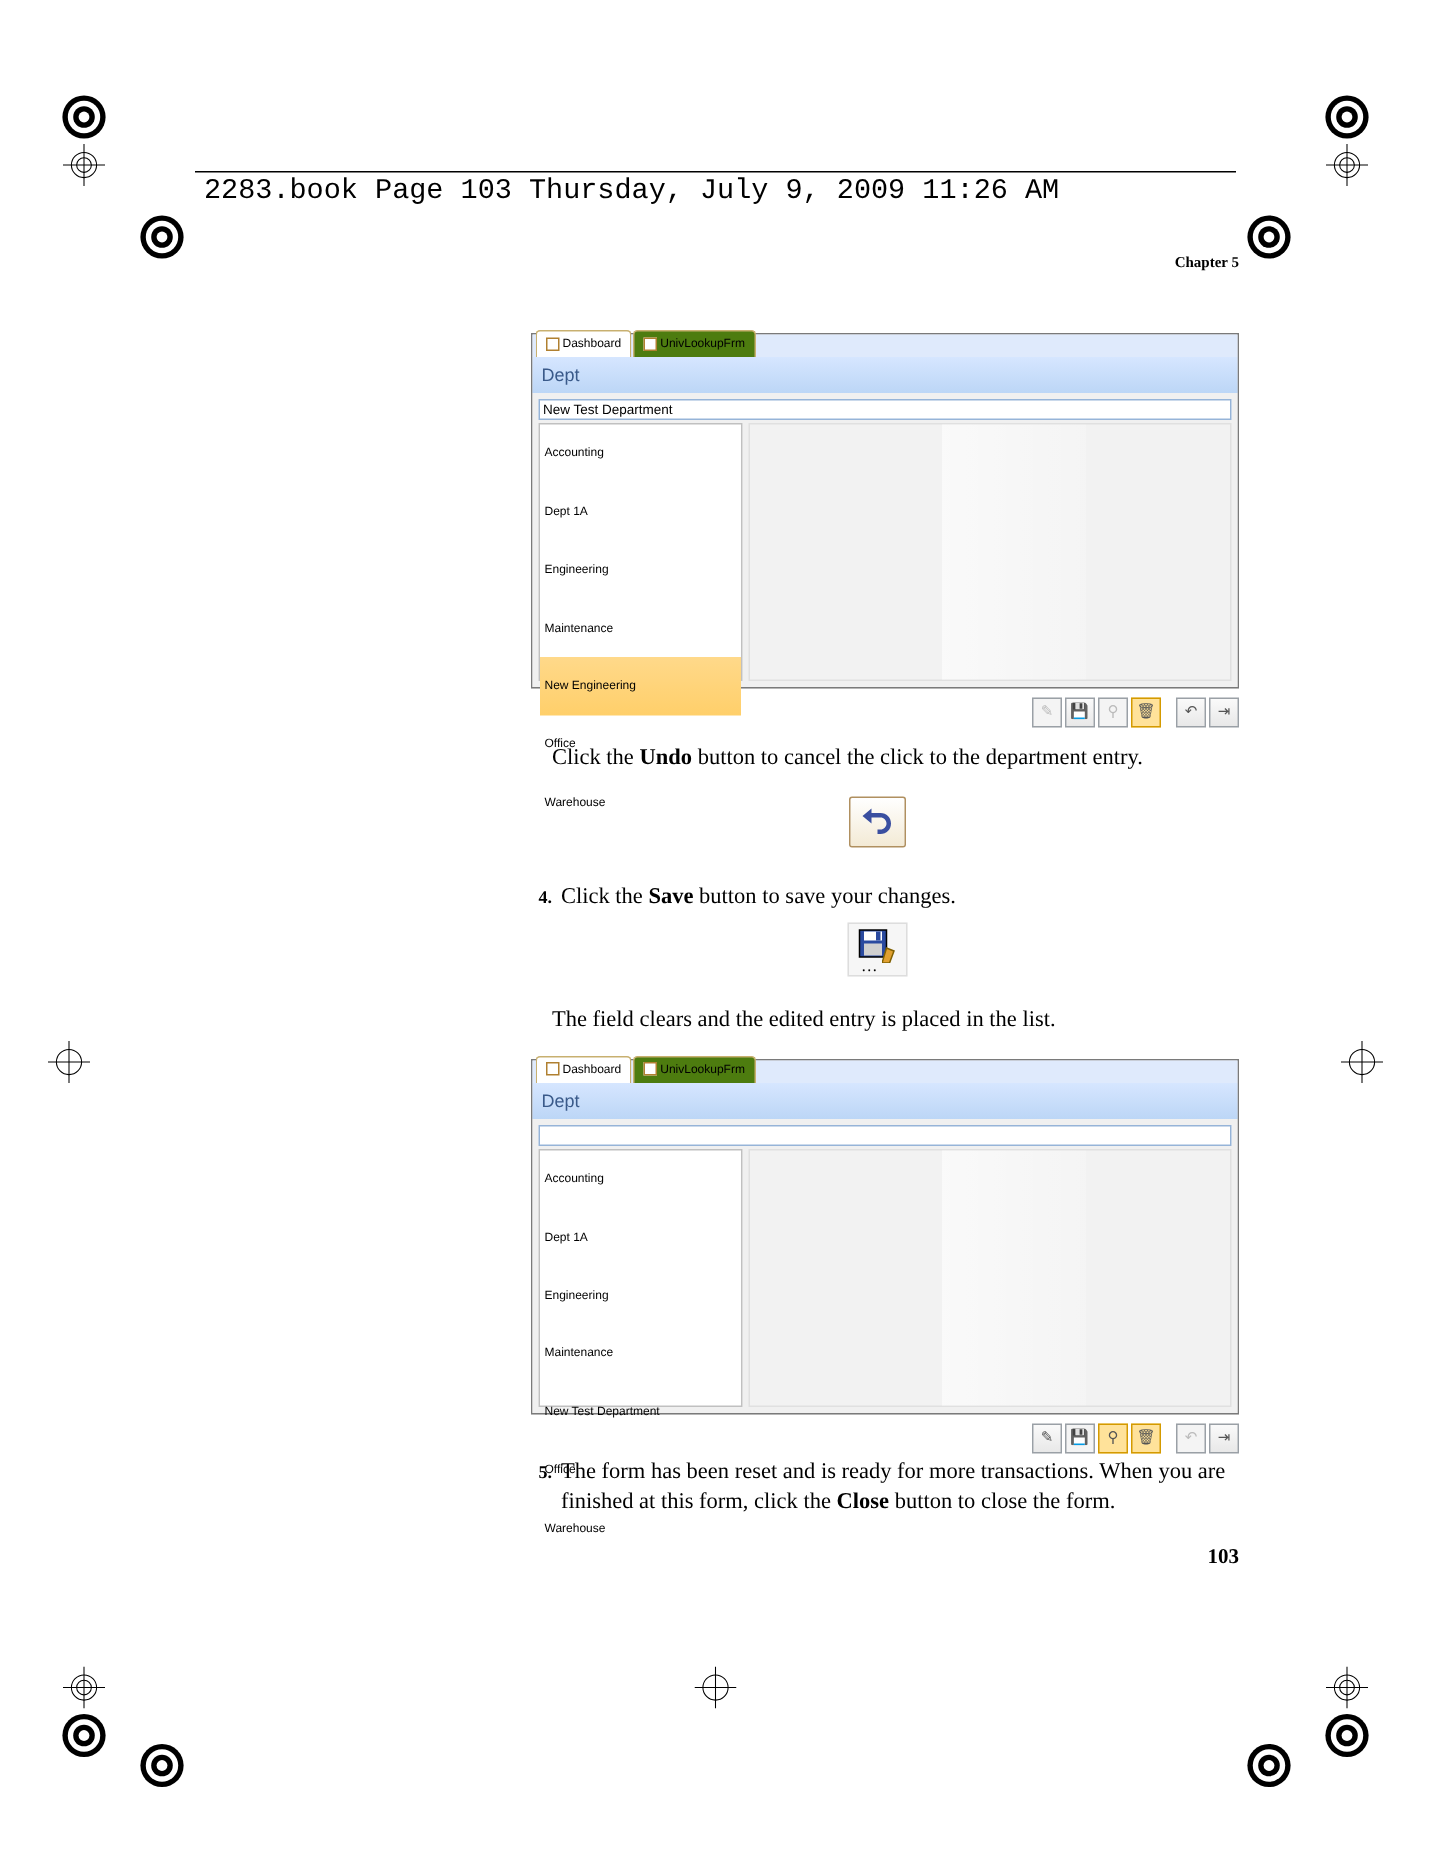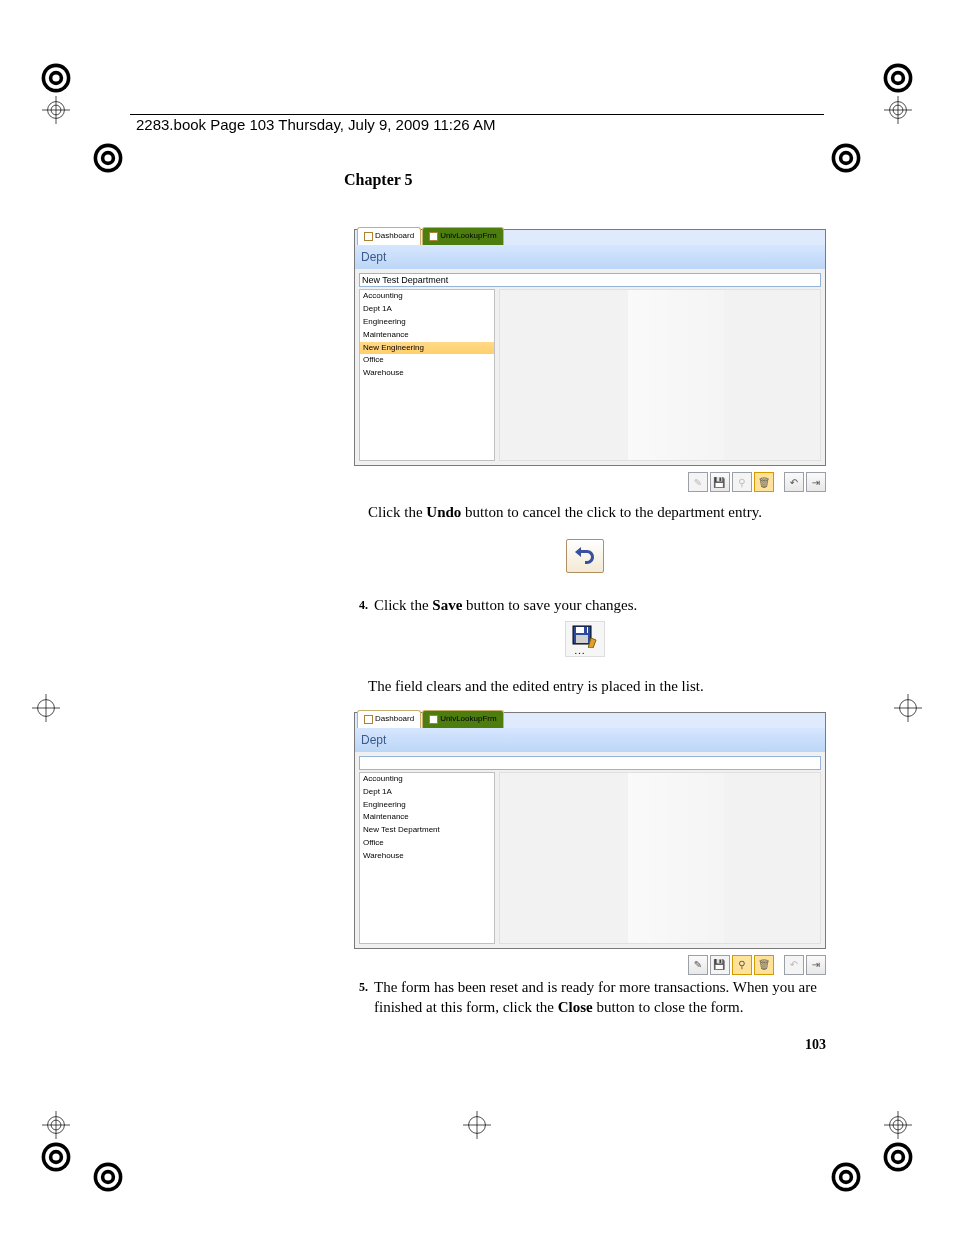--- a/index.html
+++ b/index.html
@@ -19,37 +19,37 @@
   .target.tl2{left:90px;top:140px}
   .target.tr2{right:90px;top:140px}
   .target.bl2{left:90px;bottom:40px}
   .target.br2{right:90px;bottom:40px}
   .target.tl1{left:38px;top:60px}
   .target.tr1{right:38px;top:60px}
   .target.bl1{left:38px;bottom:60px}
   .target.br1{right:38px;bottom:60px}
 
   .header-line{position:absolute;left:130px;right:130px;top:114px;border-top:1px solid #000}
-  .header-text{position:absolute;left:136px;top:116px;font-size:15px;font-family:Liberation Sans, sans-serif}
+  .header-text{position:absolute;left:136px;top:116px;font-size:19px;font-family:Liberation Mono, monospace}
 
   .page{position:absolute;left:344px;right:128px;top:170px;font-size:14px;line-height:1.35}
-  .chapter{font-weight:bold;font-size:16px;margin-bottom:40px}
+  .chapter{text-align:right;font-weight:bold;font-size:10px;margin-bottom:40px}
   .chapter div{line-height:1.2}
 
   .screenshot{border:1px solid #7a7a7a;background:#e8e8e8;font-family:Tahoma,Arial,sans-serif;font-size:9px;color:#000;margin:0 0 6px 10px}
   .tabstrip{background:#dfeafc;height:14px;display:flex;align-items:flex-end;padding:1px 2px 0 2px;gap:1px}
   .tab{display:inline-block;padding:3px 6px;border:1px solid #c8b070;border-bottom:none;border-radius:3px 3px 0 0;font-size:8px;background:#fff}
   .tab.active{background:#4d7c0f}
   .tab .sq{display:inline-block;width:7px;height:7px;background:#fff;border:1px solid #b08030;margin-right:2px;vertical-align:middle}
   .titlebar{background:linear-gradient(#d6e6ff,#bcd6f6);padding:4px 6px;color:#3a5a8a;font-size:12px;font-family:Tahoma,Arial,sans-serif}
   .filter{padding:4px 4px 2px 4px;background:#f0f0f0}
   .filter input{width:100%;box-sizing:border-box;font-size:9px;border:1px solid #96b4d8;padding:1px 2px;height:14px}
   .listpanel{display:flex;background:#f0f0f0}
   .listcol{width:134px;background:#fff;border:1px solid #c0c0c0;margin:0 0 4px 4px}
-  .listcol .row{padding:1px 3px;white-space:nowrap;font-size:8px}
+  .listcol .row{padding:14px 3px;white-space:nowrap;font-size:8px}
   .listcol .row.sel{background:linear-gradient(#ffd98a,#ffcf6a)}
   .listspace{flex:1;background:#f2f2f2;margin:0 4px 4px 4px;border:1px solid #e0e0e0;position:relative}
   .listspace::after{content:"";position:absolute;right:30%;top:0;bottom:0;width:30%;background:linear-gradient(90deg,rgba(255,255,255,.6),rgba(255,255,255,.2))}
   .btnbar{display:flex;justify-content:flex-end;gap:2px;padding:0 0 0 10px;margin-top:2px}
   .tbtn{width:18px;height:18px;border:1px solid #9aa0a6;background:linear-gradient(#fafafa,#e8e8e8);font-size:10px;display:flex;align-items:center;justify-content:center;color:#555}
   .tbtn.sel{border:1px solid #d49a00;background:#ffe29a}
   .tbtn.dis{color:#bbb;background:#f4f4f4}
   .tbtn .i{font-family:Arial,sans-serif;font-size:10px}
 
   .para{margin:10px 0 16px 24px;font-size:15px}

